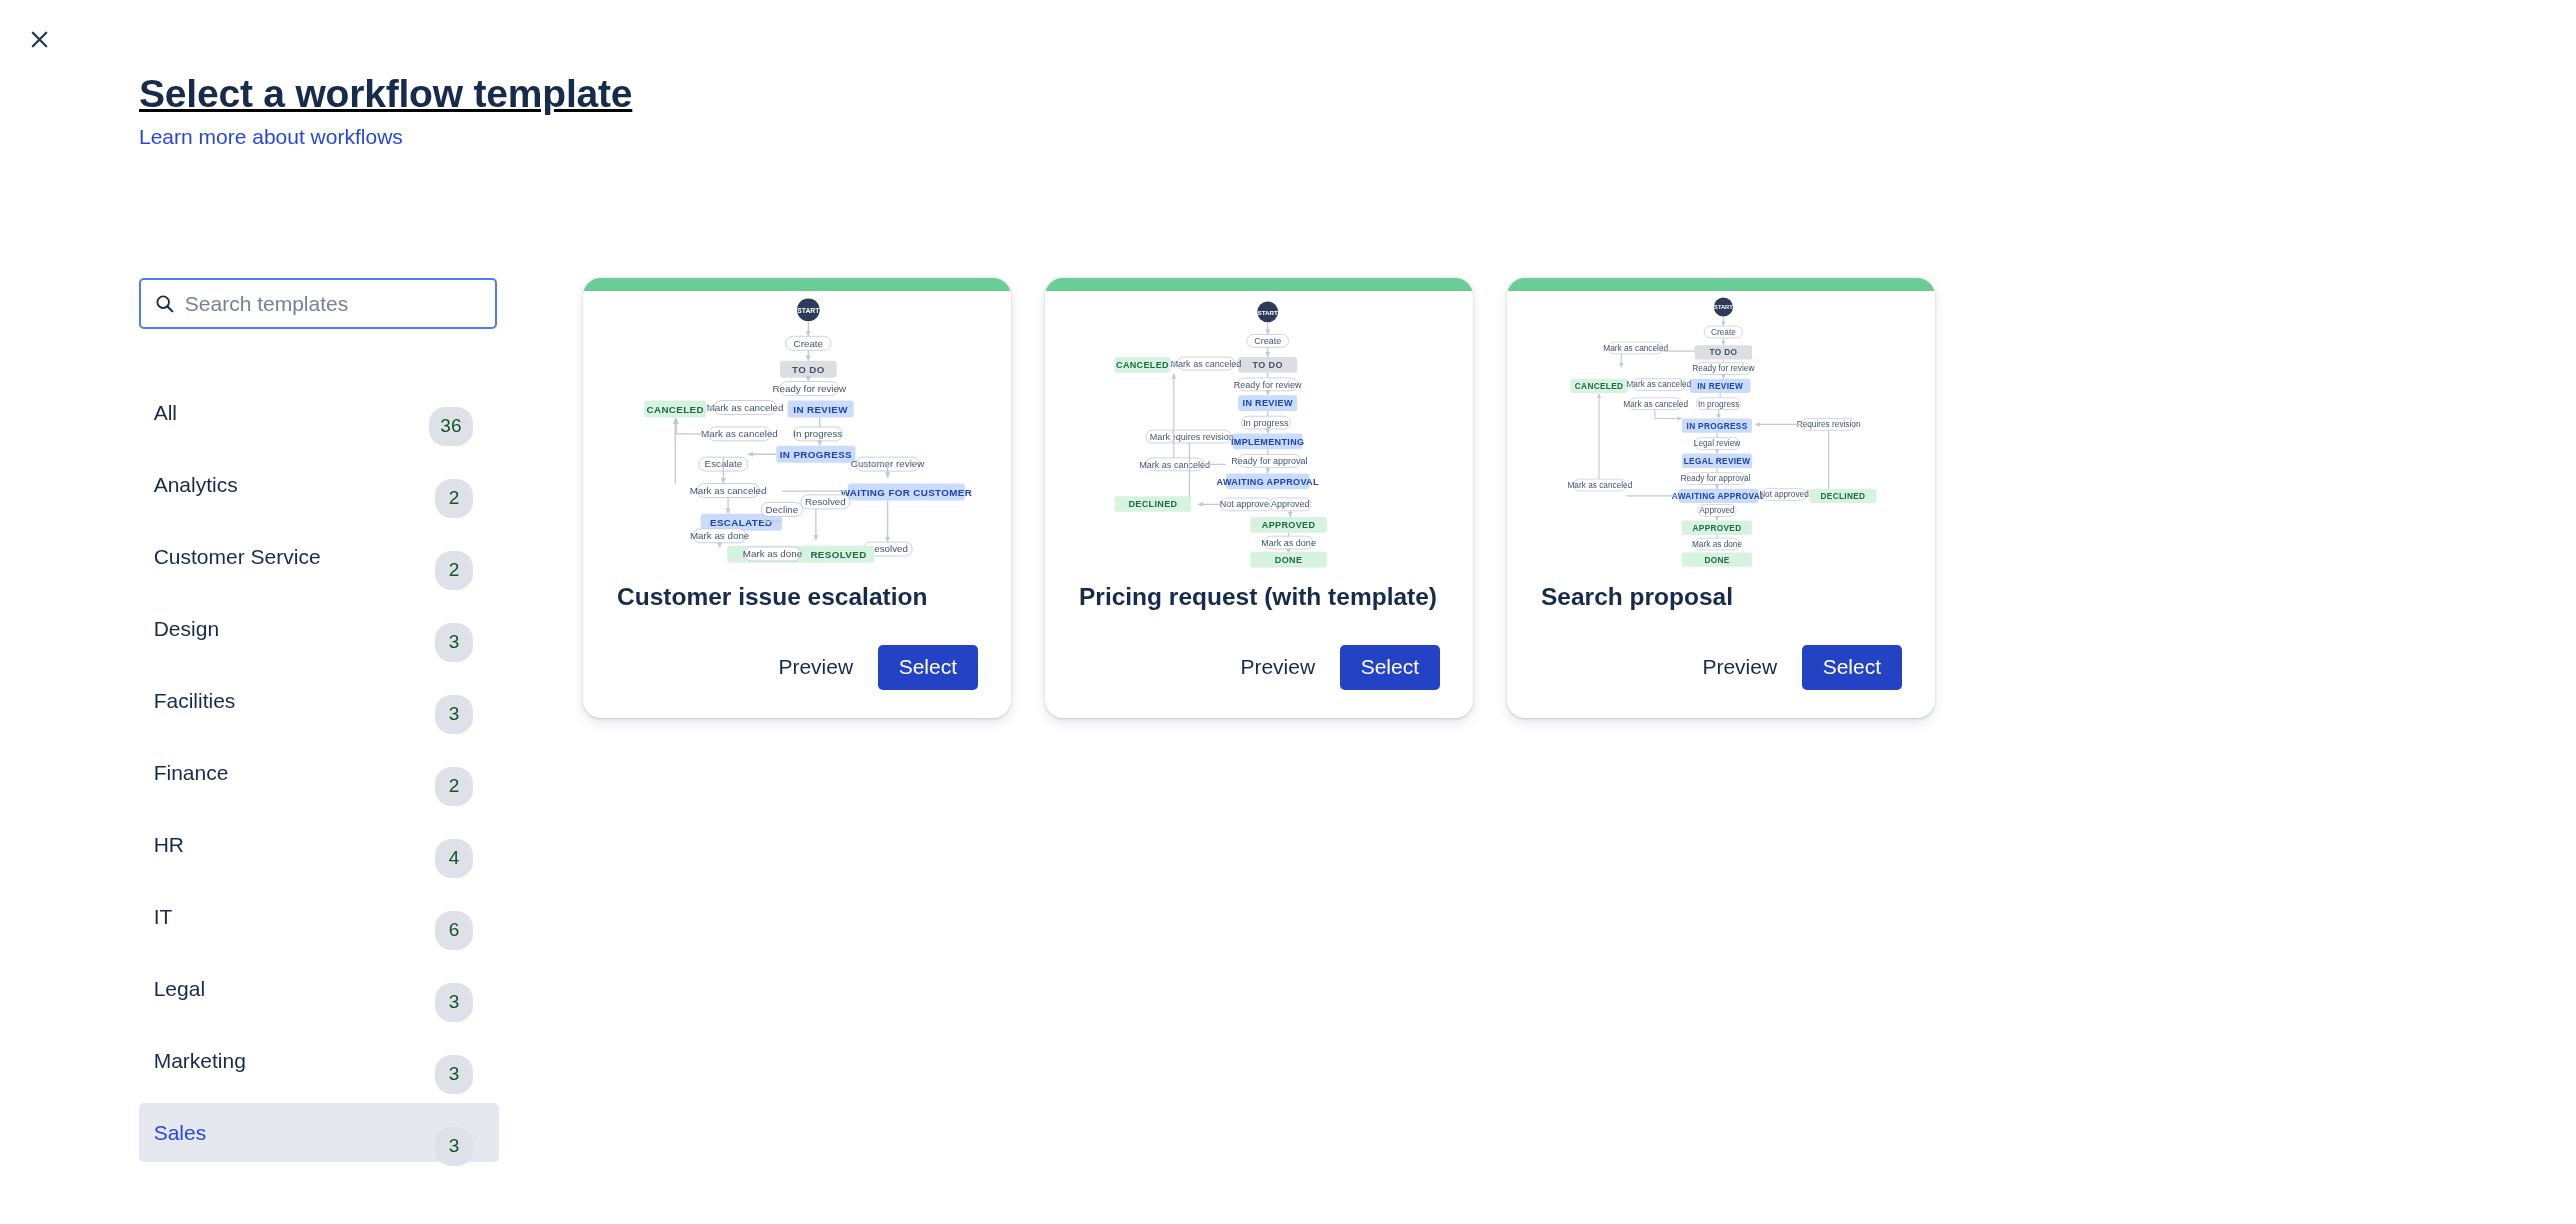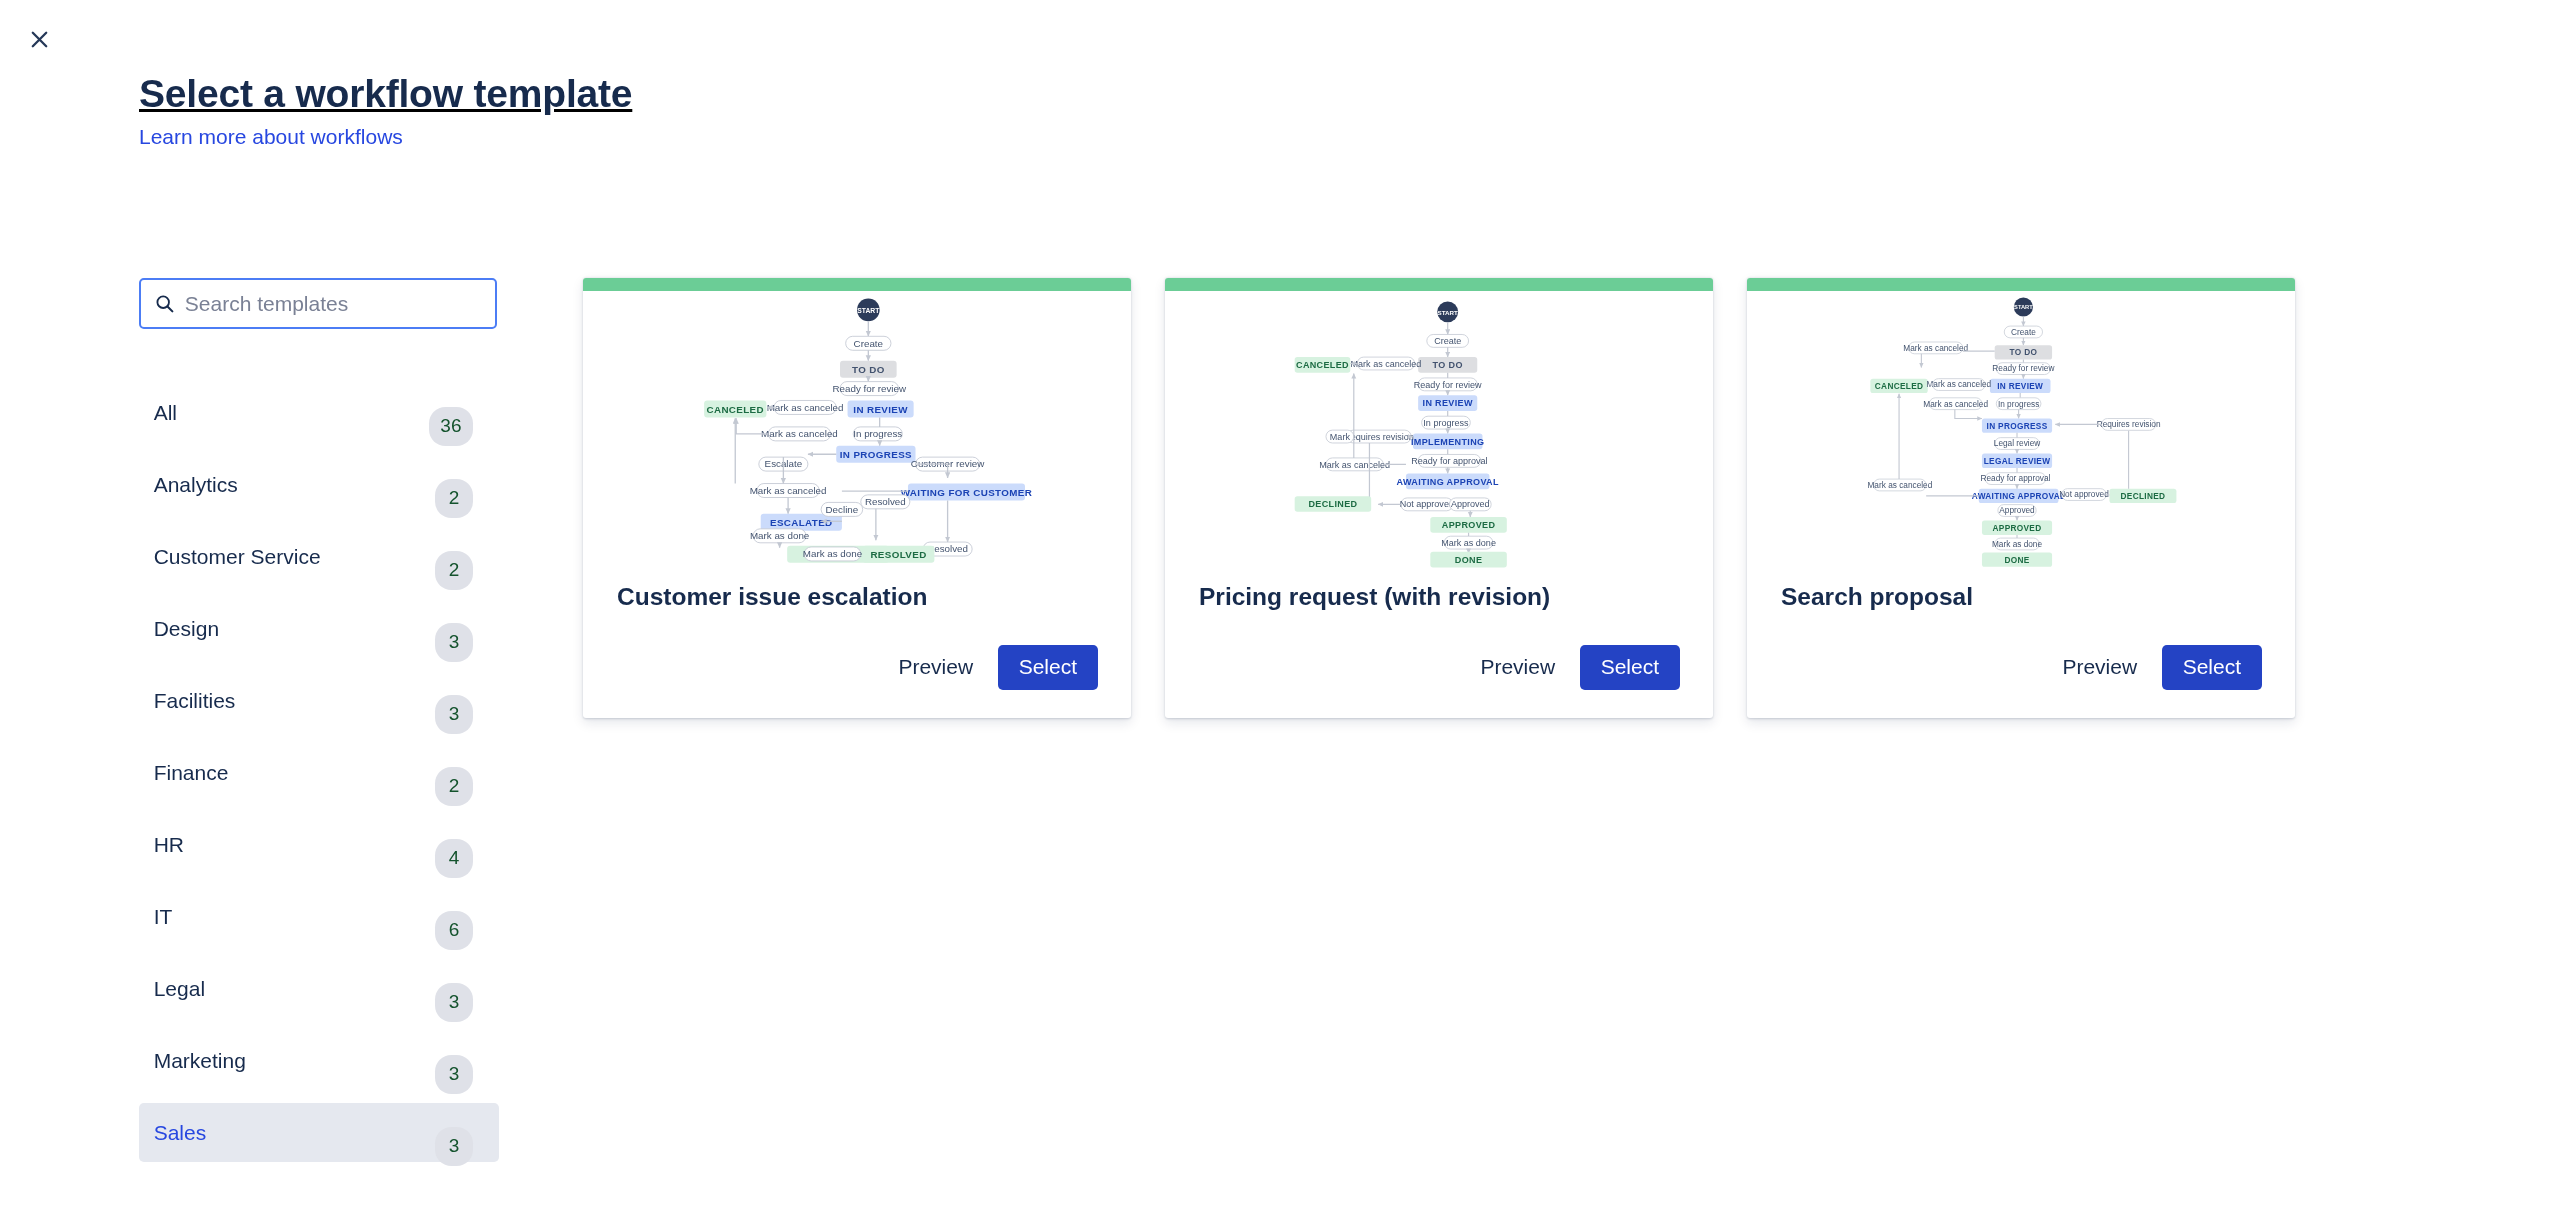--- a/index.html
+++ b/index.html
@@ -82,23 +82,23 @@
   .cat-item.selected { background: #E5E8EF; }
   .cat-item.selected .cat-label { color: #2747E0; }
 
   
   .cards {
     margin-left: 84px;
     display: flex; gap: 34px;
     align-items: flex-start;
   }
   .card {
-    width: 548px; height: 440px;
+    width: 428px; height: 440px;
     background: #ffffff;
-    border-radius: 3px;
+    border-radius: 18px;
     box-shadow: 0 0.8px 2.5px rgba(9,30,66,0.18), 0 4.1px 11.5px rgba(9,30,66,0.10);
     overflow: hidden;
     display: flex; flex-direction: column;
     cursor: pointer;
   }
   .card-accent { height: 13px; background: #6BCD96; flex: 0 0 13px; }
   .card-thumb {
     flex: 1 1 auto;
     position: relative;
     overflow: hidden;
@@ -433,21 +433,21 @@
               <rect x="108" y="141" width="28" height="7.4" rx="3.7" fill="#ffffff" stroke="#C3C8D2" stroke-width="0.45"></rect>
               <text class="dg-trans" x="122" y="146.5" text-anchor="middle" fill="#44546F">Mark as done</text>
             </g>
             <path d="M122,148.4 V151" stroke="#C3C8D2" stroke-width="0.7" fill="none" marker-end="url(#ah)"></path>
             <g>
               <rect x="100" y="150" width="44" height="9" rx="1.6" fill="#D7F2E0"></rect>
               <text class="dg-state" x="122" y="156.4" text-anchor="middle" fill="#1C6B43">DONE</text>
             </g>
           </svg>
         </div>
-        <div class="card-title">Pricing request (with revision)</div>
+        <div class="card-title">Pricing request (with template)</div>
         <div class="card-actions">
           <button class="btn-preview">Preview</button>
           <button class="btn-select">Select</button>
         </div>
       </div>
       <div class="card">
         <div class="card-accent"></div>
         <div class="card-thumb">
           <svg viewBox="-8 0 205 180" preserveAspectRatio="xMidYMid meet">
             <defs>

